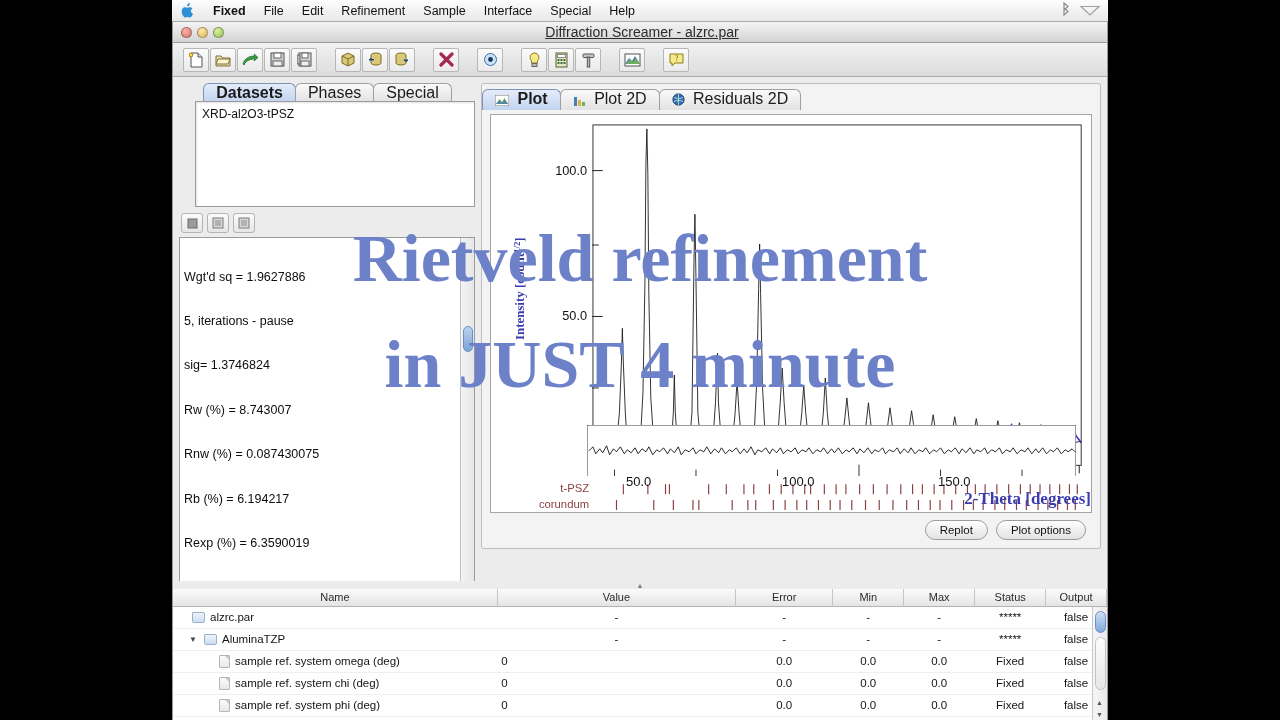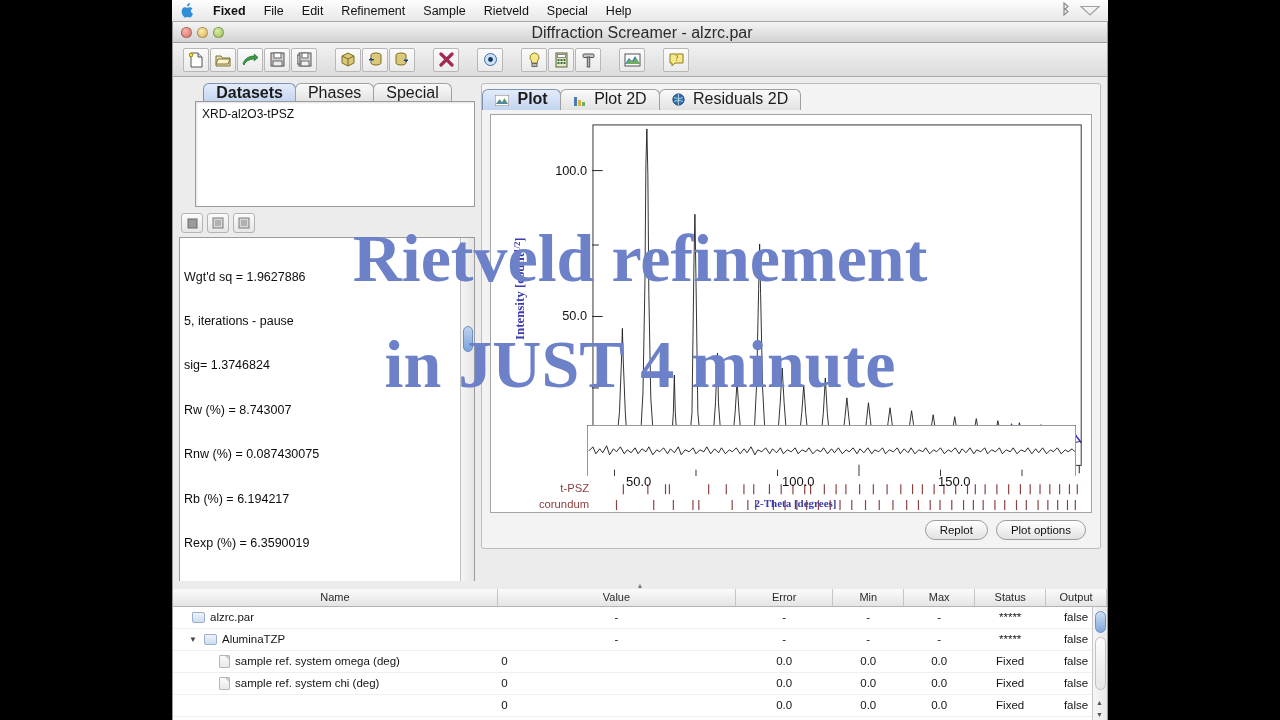--- a/index.html
+++ b/index.html
@@ -34,21 +34,21 @@
     border-bottom: 1px solid #9c9c9c;
     display: flex; align-items: center; position: relative;
   }
   .traffic { display: flex; gap: 5px; padding-left: 8px; }
   .light { width: 11px; height: 11px; border-radius: 50%; border: 1px solid rgba(0,0,0,.28); }
   .light.red { background: radial-gradient(circle at 35% 30%, #ffb0a6, #d4776c); }
   .light.yellow { background: radial-gradient(circle at 35% 30%, #ffe9a8, #d8b45a); }
   .light.green { background: radial-gradient(circle at 35% 30%, #d6f0a0, #9cbf5c); }
   .win-title {
     position: absolute; left: 4px; right: 0; text-align: center;
-    font-size: 16px; color: #2b2b2b; line-height: 21px;
+    font-size: 14px; color: #2b2b2b; line-height: 21px; text-decoration: underline;
   }
 
   
   .toolbar {
     height: 34px; background: linear-gradient(#f2f2f2, #dcdcdc);
     border-bottom: 1px solid #a9a9a9;
     display: flex; align-items: center; padding-left: 10px; gap: 0;
   }
   .tgroup { display: flex; gap: 1px; margin-right: 18px; }
   .tbtn {
@@ -156,21 +156,21 @@
     <span class="apple-logo">
       <svg width="14" height="15" viewBox="0 0 14 15">
           <path d="M9.2 2.3c.5-.6.8-1.4.7-2.3-.7 0-1.6.5-2.1 1.1-.5.5-.9 1.4-.8 2.2.8.1 1.7-.4 2.2-1zM10.9 8.1c0-1.7 1.4-2.5 1.5-2.6-.8-1.2-2.1-1.3-2.5-1.3-1.1-.1-2.1.6-2.6.6-.6 0-1.4-.6-2.3-.6-1.2 0-2.2.7-2.8 1.7-1.2 2.1-.3 5.2.9 6.9.6.8 1.2 1.8 2.1 1.8.9 0 1.2-.6 2.3-.6 1 0 1.3.6 2.3.5 1 0 1.6-.8 2.2-1.7.7-1 .9-1.9.9-2-.1 0-1.9-.7-2-2.7z" fill="#2f8fd6"></path>
         </svg>
     </span>
     <span class="menu-item bold">Fixed</span>
     <span class="menu-item">File</span>
     <span class="menu-item">Edit</span>
     <span class="menu-item">Refinement</span>
     <span class="menu-item">Sample</span>
-    <span class="menu-item">Rietveld</span>
+    <span class="menu-item">Interface</span>
     <span class="menu-item">Special</span>
     <span class="menu-item">Help</span>
     <span class="menubar-right">
       <span>
         <svg width="9" height="14" viewBox="0 0 9 14">
             <path d="M3 1l4 3.5L3 8V1zM3 6l4 3.5L3 13V6z" fill="none" stroke="#8a8a8a" stroke-width="1.2"></path>
           </svg>
       </span>
       <span>
         <svg width="20" height="13" viewBox="0 0 20 13">
@@ -563,21 +563,21 @@
                 <line x1="443" y1="45" x2="443" y2="52"></line>
               </g>
           </svg>
 
           
           <div style="position:absolute;left:0;right:0;bottom:22px;height:16px">
             <span style="position:absolute;left:22.5%;font-size:13px;color:#111">50.0</span>
             <span style="position:absolute;left:48.5%;font-size:13px;color:#111">100.0</span>
             <span style="position:absolute;left:74.5%;font-size:13px;color:#111">150.0</span>
           </div>
-          <div style="position:absolute;left:9px;right:0;bottom:3px;text-align:center;font-family:'Liberation Serif',serif;font-weight:bold;font-size:11px;color:#3b3bb0">2-Theta [degrees]</div>
+          <div style="position:absolute;left:9px;right:0;bottom:3px;text-align:right;font-family:'Liberation Serif',serif;font-weight:bold;font-size:17px;color:#3b3bb0">2-Theta [degrees]</div>
         </div>
 
         <div class="chart-btns">
           <span class="aquabtn">Replot</span>
           <span class="aquabtn">Plot options</span>
         </div>
       </div>
     </div>
 
     <div class="tablewrap">
@@ -656,20 +656,34 @@
                 </span>
               </td>
             <td>0</td>
             <td class="c">0.0</td>
             <td class="c">0.0</td>
             <td class="c">0.0</td>
             <td class="c">Fixed</td>
             <td class="c">false</td>
           </tr>
           <tr>
+            <td>
+                <span class="namecell" style="padding-left:42px">
+                  <span class="docicon"></span>
+                  <span>sample ref. system phi (deg)</span>
+                </span>
+              </td>
+            <td>0</td>
+            <td class="c">0.0</td>
+            <td class="c">0.0</td>
+            <td class="c">0.0</td>
+            <td class="c">Fixed</td>
+            <td class="c">false</td>
+          </tr>
+          <tr>
             <td></td>
             <td>0</td>
             <td class="c">0.0</td>
             <td class="c">0.0</td>
             <td class="c">0.0</td>
             <td class="c">Fixed</td>
             <td class="c">false</td>
           </tr>
         </tbody>
       </table>

